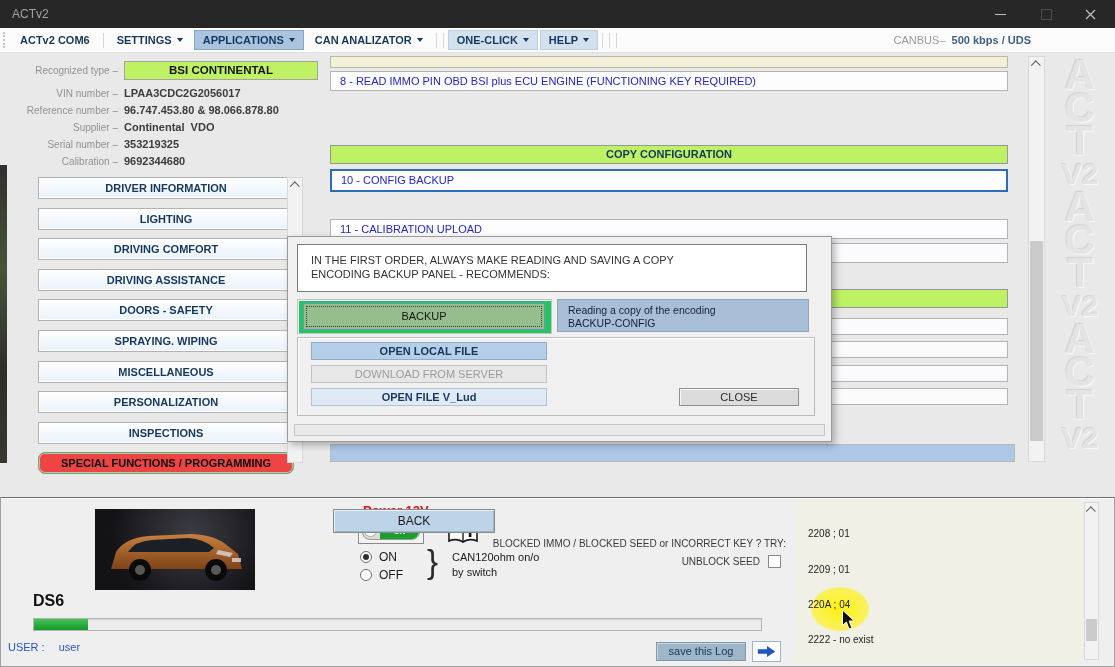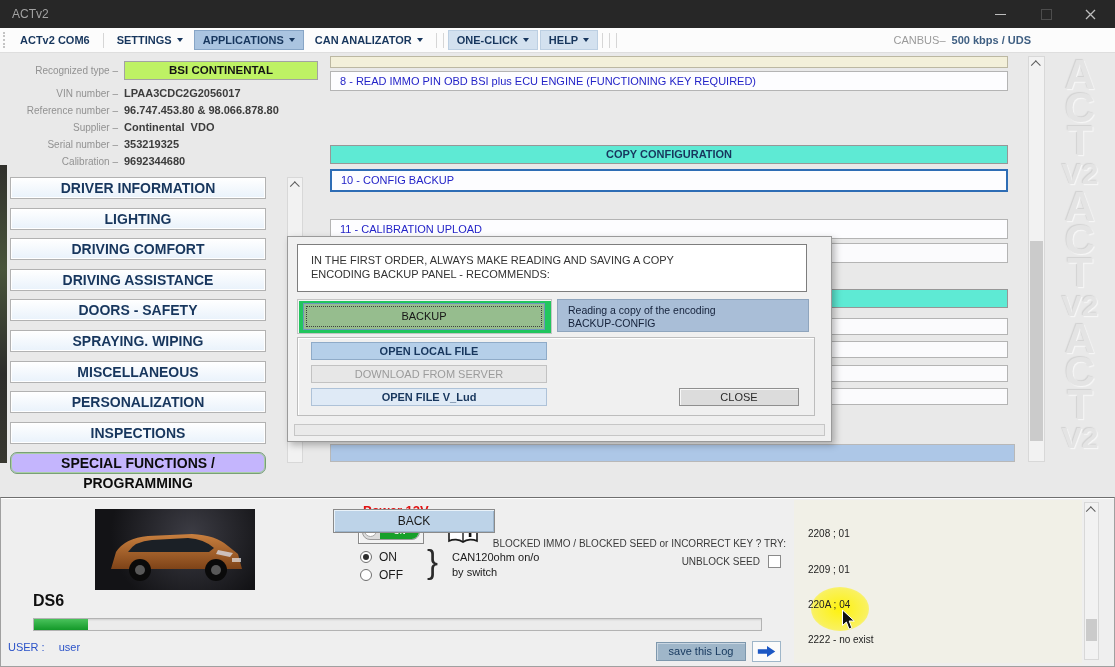--- a/index.html
+++ b/index.html
@@ -27,39 +27,39 @@
   
   .info-row{position:absolute;left:0;display:flex;align-items:center;height:16px;}
   .ilabel{width:118px;text-align:right;margin-right:6px;color:#929292;font-size:10px;}
   .ival{font-weight:700;color:#3c3c3c;font-size:11px;white-space:pre;}
   .type-box{width:192px;height:17px;background:#bef264;border:1px solid #a3a3a3;text-align:center;
             font-weight:700;color:#141414;font-size:11.5px;line-height:17px;}
   
   .edge-strip{position:absolute;left:0;top:165px;width:7px;height:298px;
               background:linear-gradient(180deg,#30302c,#49543a 35%,#2d2d2b 70%,#383830);}
   .cats{position:absolute;left:10px;top:177px;width:276px;display:flex;flex-direction:column;gap:8.6px;}
-  .cat-btn{margin-left:0;width:254px;height:20px;line-height:20px;text-align:center;
-           font-size:14px;font-weight:700;color:#17365d;
+  .cat-btn{margin-left:28px;width:254px;height:20px;line-height:20px;text-align:center;
+           font-size:11px;font-weight:700;color:#17365d;
            background:linear-gradient(180deg,#ffffff,#e9f2fb);
            border:1px solid #b2b2b2;box-shadow:inset 0 0 0 1px #ffffff;}
-  .cat-btn.active{background:#c4b5fd;color:#0c0c0c;border-color:#79a076;box-shadow:inset 0 0 0 1px #a9cda6;border-radius:7px;}
+  .cat-btn.active{background:#ef4444;color:#0c0c0c;border-color:#79a076;box-shadow:inset 0 0 0 1px #a9cda6;border-radius:7px;}
   
   .sb{position:absolute;background:#f2f2f2;border:1px solid #d8d8d8;box-sizing:border-box;}
   .sb-arrow{position:absolute;left:0;right:0;height:15px;display:flex;align-items:center;justify-content:center;}
   .sb-arrow.bottom{bottom:0;}
   .chev{width:6px;height:6px;border-left:1.6px solid #5a5a5a;border-top:1.6px solid #5a5a5a;}
   .chev.up{transform:rotate(45deg) translateY(1px);}
   .sb-thumb{position:absolute;left:1px;right:1px;background:#cbcbcb;}
   
   .frow{position:absolute;left:330px;width:678px;height:20px;background:#fdfdff;border:1px solid #b4b4b4;
         color:#2424c8;font-size:11px;line-height:18px;padding-left:9px;box-sizing:border-box;}
   .frow.partial{background:#f3f0da;border-color:#bcb8a2;}
   .frow.selected{border:2px solid #2e6db5;height:23px;line-height:19px;}
   .frow.blank{background:#fbfbfd;}
-  .fheader{position:absolute;left:330px;width:678px;height:19px;background:#5eead4;border:1px solid #979797;
+  .fheader{position:absolute;left:330px;width:678px;height:19px;background:#bef264;border:1px solid #979797;
            color:#17365d;font-weight:700;font-size:11px;text-align:center;line-height:17px;box-sizing:border-box;}
   .bband{position:absolute;left:330px;top:444px;width:685px;height:18px;background:#adc7e7;border:1px solid #b8b8b8;box-sizing:border-box;}
   
   .wm{position:absolute;left:1050px;top:58px;width:60px;display:flex;flex-direction:column;align-items:center;
       font-weight:700;font-size:42px;line-height:33px;color:#e4e4e4;
       text-shadow:1px 1px 1px #f8f8f8,-1px -1px 1px #d2d2d2;user-select:none;}
   .wm .v2{font-size:30px;}
   
   .dialog{position:absolute;left:287px;top:236px;width:543px;height:204px;background:#f0f0f0;
           border:1px solid #9a9a9a;box-shadow:3px 3px 7px rgba(0,0,0,.28);z-index:6;}

